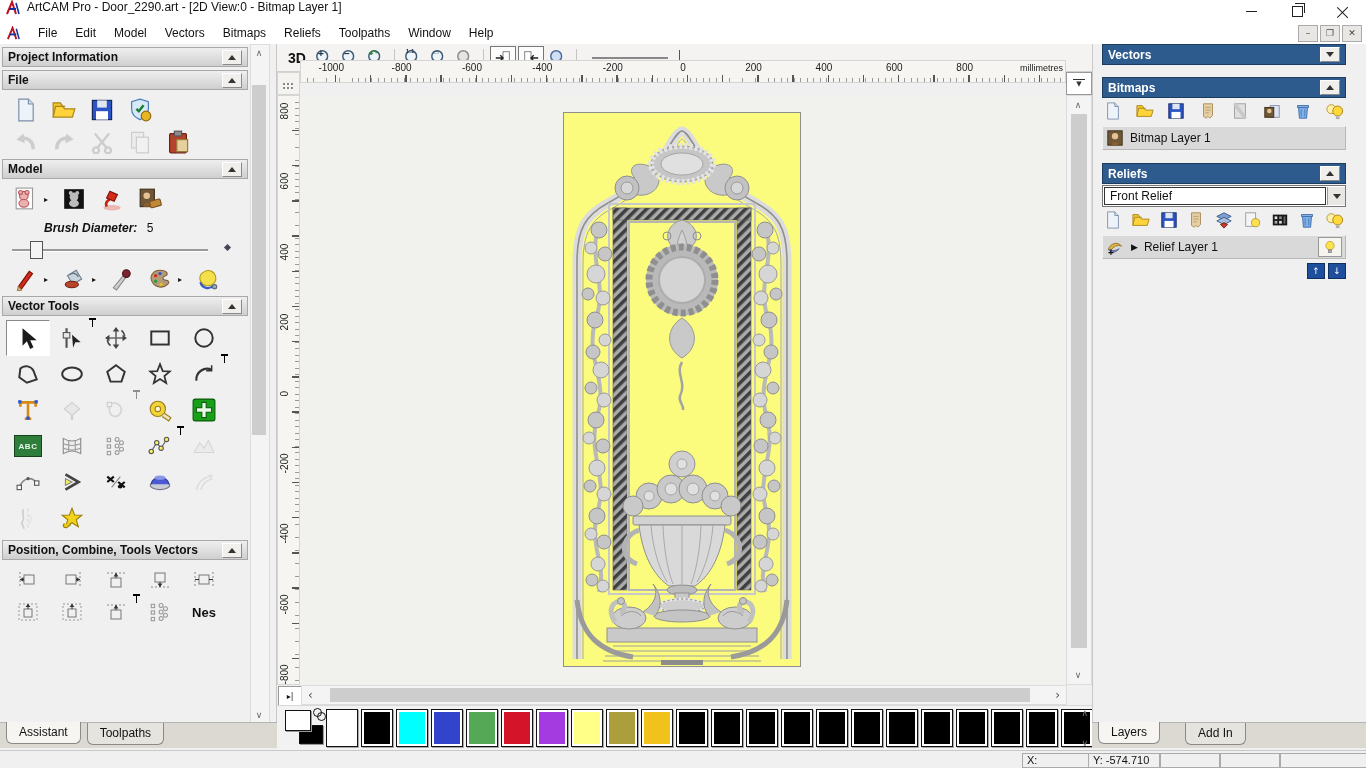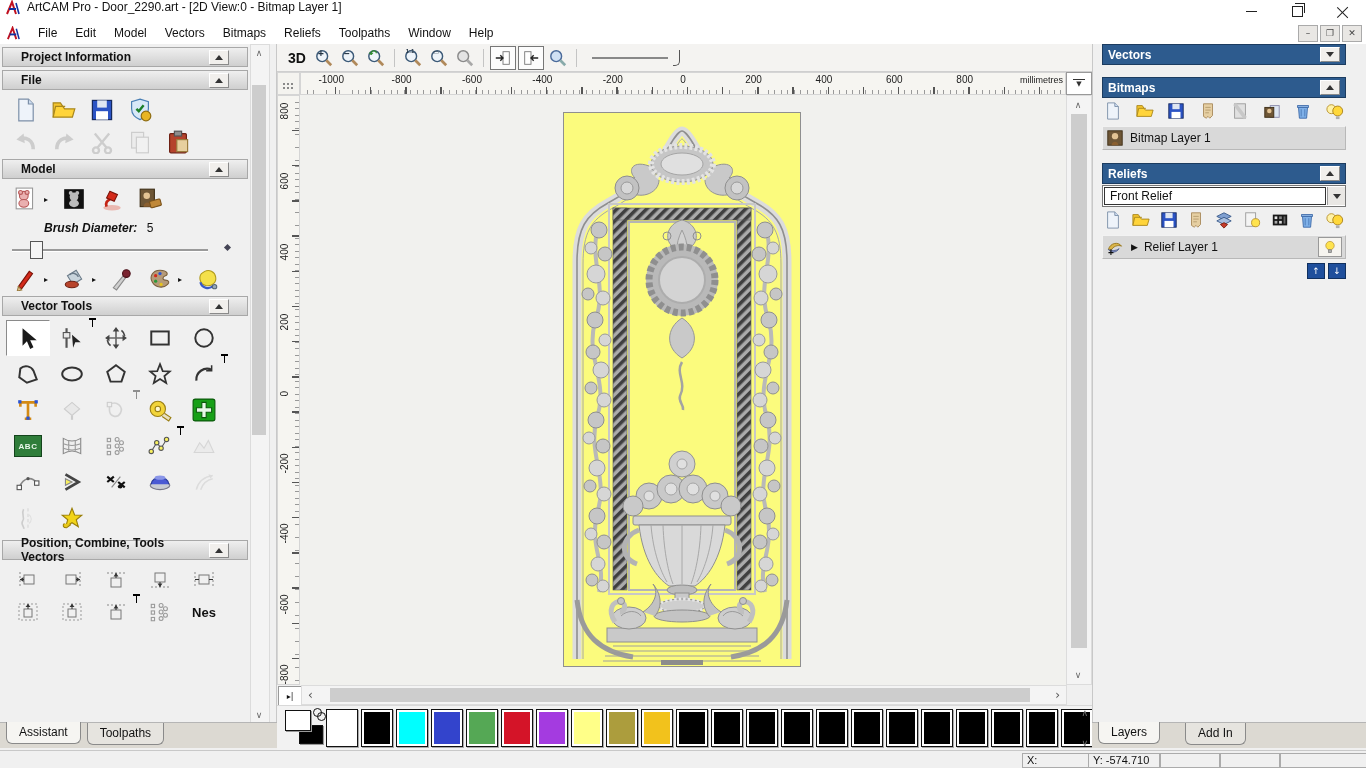--- a/index.html
+++ b/index.html
@@ -22,21 +22,21 @@
   .menubar{left:0;top:22px;width:1366px;height:22px;background:#fff;display:flex;align-items:center;border-bottom:1px solid #d9d9d9;}
   .menubar-items{display:flex;margin-left:8px;}
   .menu-item{padding:2px 9px;cursor:default;}
   .mdi-controls{margin-left:auto;display:flex;gap:2px;margin-right:4px;}
   .mdi-btn{width:18px;height:15px;background:#e9e7e4;border:1px solid #aaa;display:flex;align-items:center;justify-content:center;font-size:9px;color:#444;}
   .applogo{width:16px;height:16px;margin-left:5px;flex:none;}
 
   
   .left-panel{left:0;top:44px;width:276px;height:678px;background:#f0f0f0;overflow:hidden;border-right:1px solid #c8c8c8;}
   .lp-content{position:absolute;left:0;top:0;width:250px;}
-  .lp-hdr{height:18px;margin:3px 2px 2px 2px;background:linear-gradient(#efefef,#cfcfcf);border:1px solid #a8a8a8;display:flex;align-items:center;font-weight:bold;padding:0 18px;}
+  .lp-hdr{height:18px;margin:3px 2px 2px 2px;background:linear-gradient(#efefef,#cfcfcf);border:1px solid #a8a8a8;display:flex;align-items:center;font-weight:bold;padding:0 5px;}
   .roll-btn{margin-left:auto;width:18px;height:13px;background:#f1efec;border:1px solid;border-color:#fff #8a8a8a #8a8a8a #fff;display:flex;align-items:center;justify-content:center;}
   .tri-up{width:0;height:0;border-left:4px solid transparent;border-right:4px solid transparent;border-bottom:5px solid #333;}
   .tri-down{width:0;height:0;border-left:4px solid transparent;border-right:4px solid transparent;border-top:5px solid #333;}
   .pi-grid{display:grid;grid-template-columns:120px 1fr;padding:2px 10px;row-gap:1px;font-size:12px;}
   .pi-b{font-weight:bold;}
   .icon-row{display:flex;align-items:center;gap:14px;padding:6px 14px 2px 14px;}
   .icn{display:inline-flex;align-items:center;justify-content:center;flex:none;}
   .i22 svg{width:24px;height:24px;} .i18 svg{width:18px;height:18px;}
   .dim{opacity:.4;filter:grayscale(1);}
   .fly{font-size:8px;color:#111;margin-left:-8px;}
@@ -71,21 +71,21 @@
   .tb-3d{font-weight:bold;font-size:14px;width:26px;text-align:center;}
   .tb-sep{width:1px;height:18px;background:#c4c4c4;margin:0 5px;}
   .tb-box{border:1px solid #777;background:#fcfcfc;}
   .magg{position:absolute;left:3px;top:1px;width:12px;text-align:center;font-size:10px;font-weight:bold;color:#234;}
   .magg2{font-size:6px;}
   .tb-slider{position:relative;width:88px;height:20px;margin-left:10px;}
   .tb-slider .ln{position:absolute;left:0;top:9px;width:76px;height:2px;background:#888;}
   .tb-slider .hd{position:absolute;right:0;top:2px;width:6px;height:15px;border:1px solid #555;border-left:none;border-top:none;border-radius:0 0 5px 0;}
   .corner-box{left:277px;top:72px;width:23px;height:23px;background:#f4f3ef;border:1px solid #d5d5d5;box-sizing:border-box;}
   .corner-dots{position:absolute;left:4px;top:9px;width:12px;height:9px;background-image:radial-gradient(#8a8a8a 1px,transparent 1.2px);background-size:4px 4px;}
-  .hruler{left:300px;top:72px;width:766px;height:23px;background:
+  .hruler{left:300px;top:60px;width:766px;height:23px;background:
       repeating-linear-gradient(to right,transparent 0 33.7px,#555 33.7px 35.2px) left bottom/100% 7px no-repeat,
       repeating-linear-gradient(to right,transparent 0 5.5px,#999 5.5px 6.5px) left bottom/100% 4px no-repeat,#f6f5f1;
       border:1px solid #d5d5d5;box-sizing:border-box;overflow:hidden;}
   .hlabels{position:absolute;left:-5px;top:1px;display:flex;width:770px;}
   .hlabel{width:70.4px;flex:none;text-align:center;font-size:10px;color:#222;}
   .h-units{position:absolute;right:2px;top:2px;font-size:9px;color:#222;background:#f6f5f1;}
   .units-btn{left:1066px;top:72px;width:26px;height:23px;background:#fff;border:1px solid #999;box-sizing:border-box;display:flex;align-items:center;justify-content:center;flex-direction:column;font-size:7px;color:#333;}
   .vruler{left:277px;top:95px;width:23px;height:590px;background:
       repeating-linear-gradient(to bottom,transparent 0 33.7px,#555 33.7px 35.2px) right top/7px 100% no-repeat,
       repeating-linear-gradient(to bottom,transparent 0 5.5px,#999 5.5px 6.5px) right top/4px 100% no-repeat,#f6f5f1;

